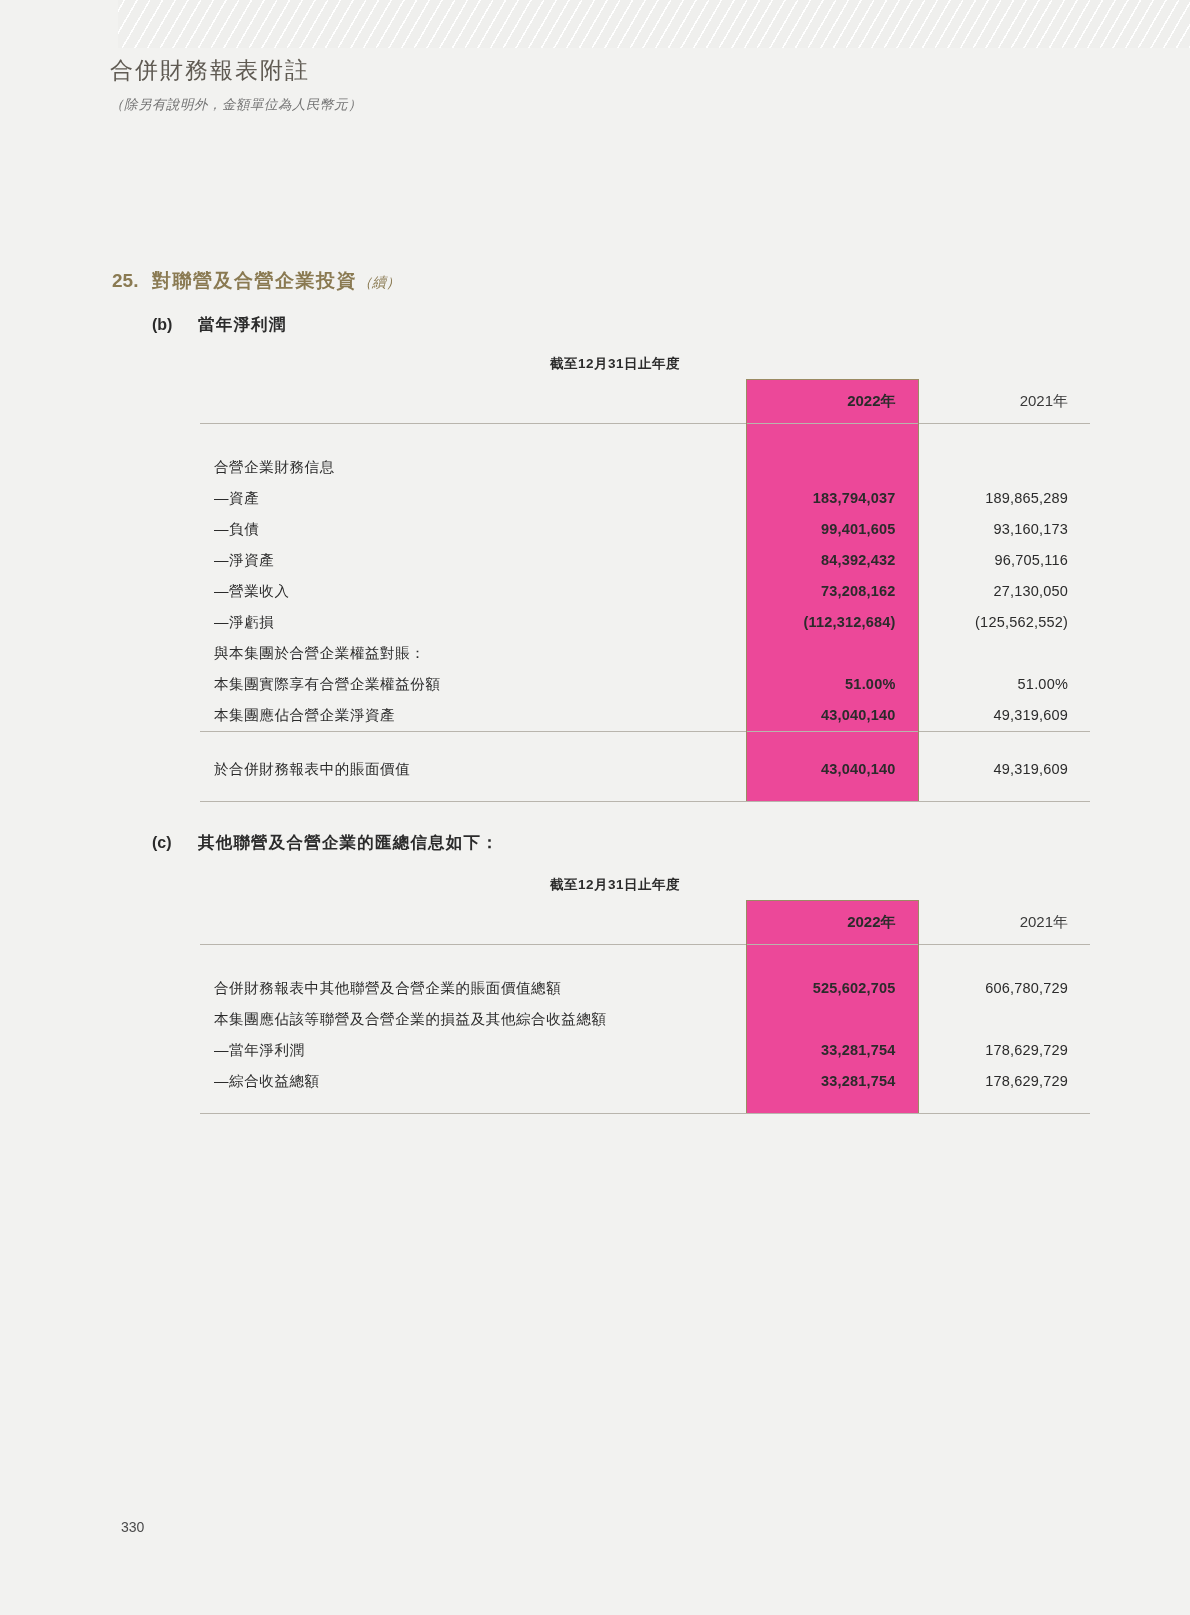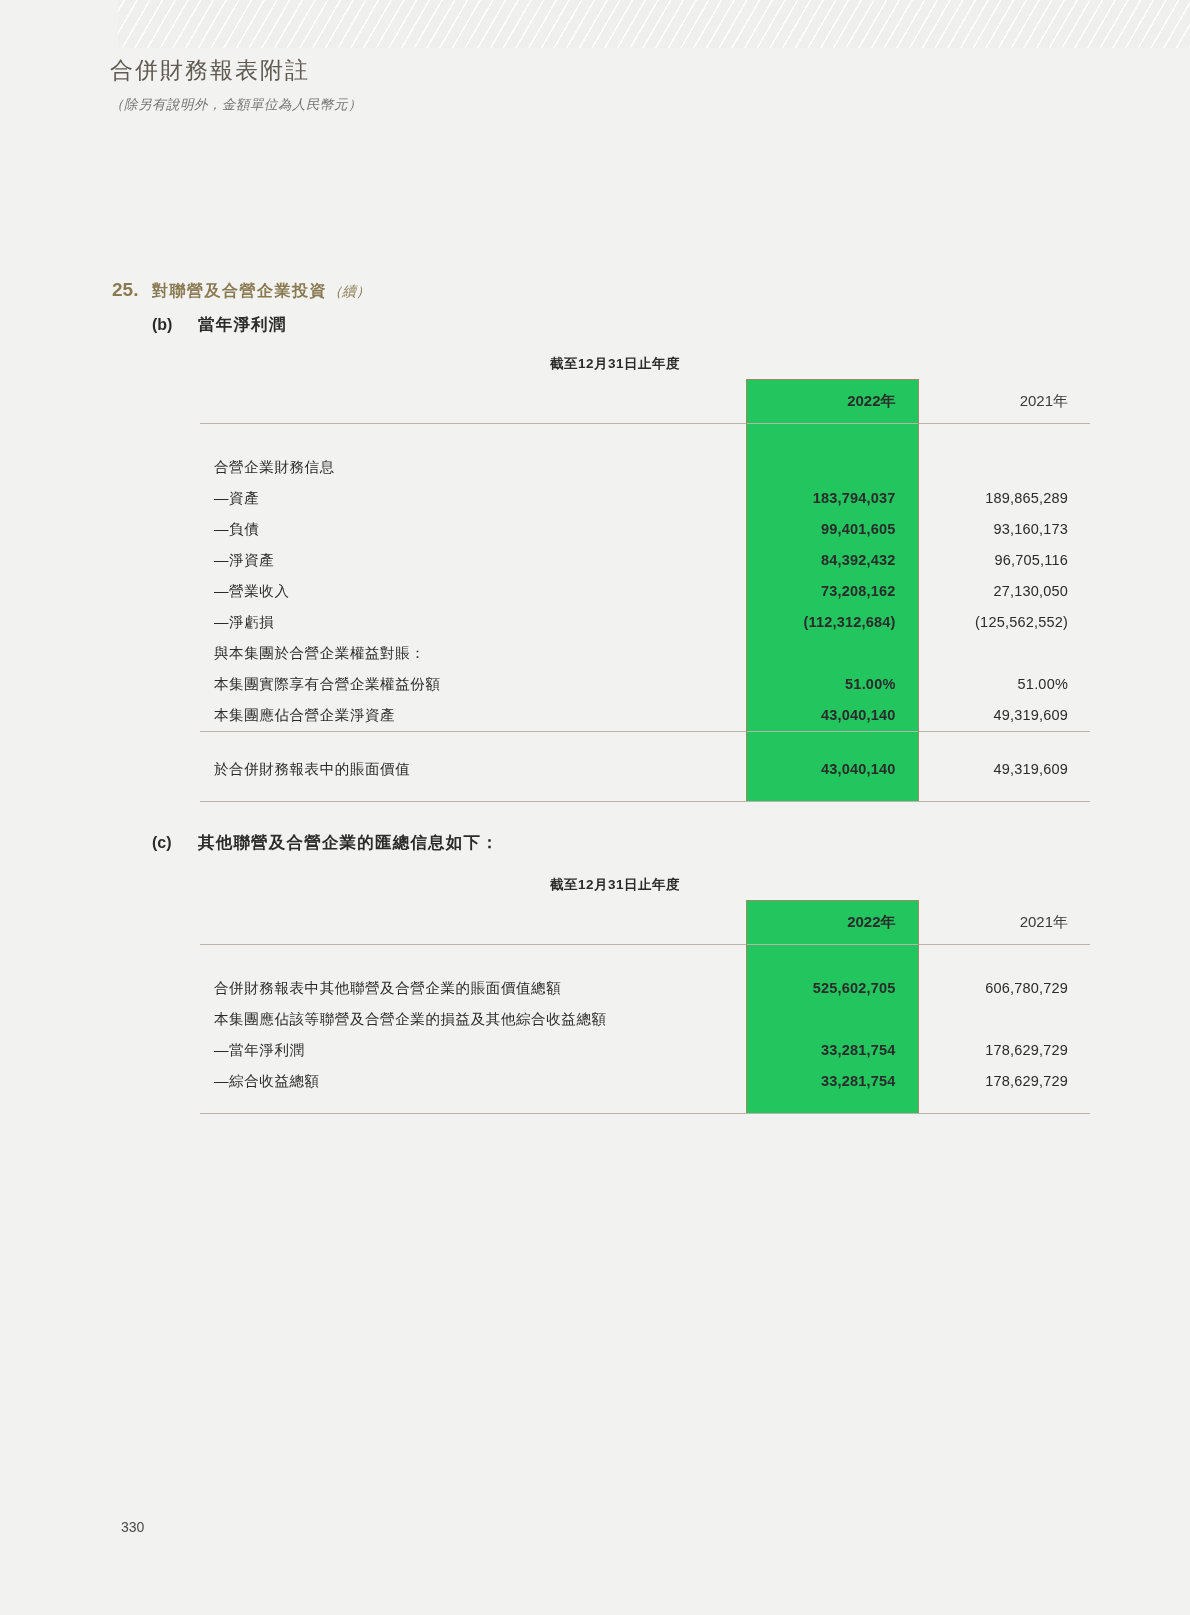--- a/index.html
+++ b/index.html
@@ -66,23 +66,22 @@
     display: flex;
     align-items: baseline;
     color: #8a7a52;
     font-weight: bold;
   }
   .section-num {
     font-size: 19px;
     width: 40px;
   }
   .section-title {
-    font-size: 16px;
+    font-size: 19px;
     letter-spacing: 1.5px;
-    margin-top: 13px;
   }
   .section-cont {
     font-size: 14px;
     font-style: italic;
     font-weight: normal;
     margin-left: 1px;
   }
 
   
   .sub-heading {
@@ -130,21 +129,21 @@
   }
   table.fin td, table.fin th {
     padding: 0;
     vertical-align: baseline;
   }
   col.c-label { width: 546px; }
   col.c-2022  { width: 172px; }
   col.c-2021  { width: 172px; }
 
   .hl {
-    background: #22c55e;
+    background: #ec4899;
     border-left: 1px solid #9b8b63;
     border-right: 1px solid #9b8b63;
   }
   .hl-top { border-top: 1px solid #9b8b63; }
   .hl-bot { border-bottom: 1px solid #9b8b63; }
 
   .rule-top td {
     border-top: 1px solid #b9b5ad;
   }
   .rule-bot td {

